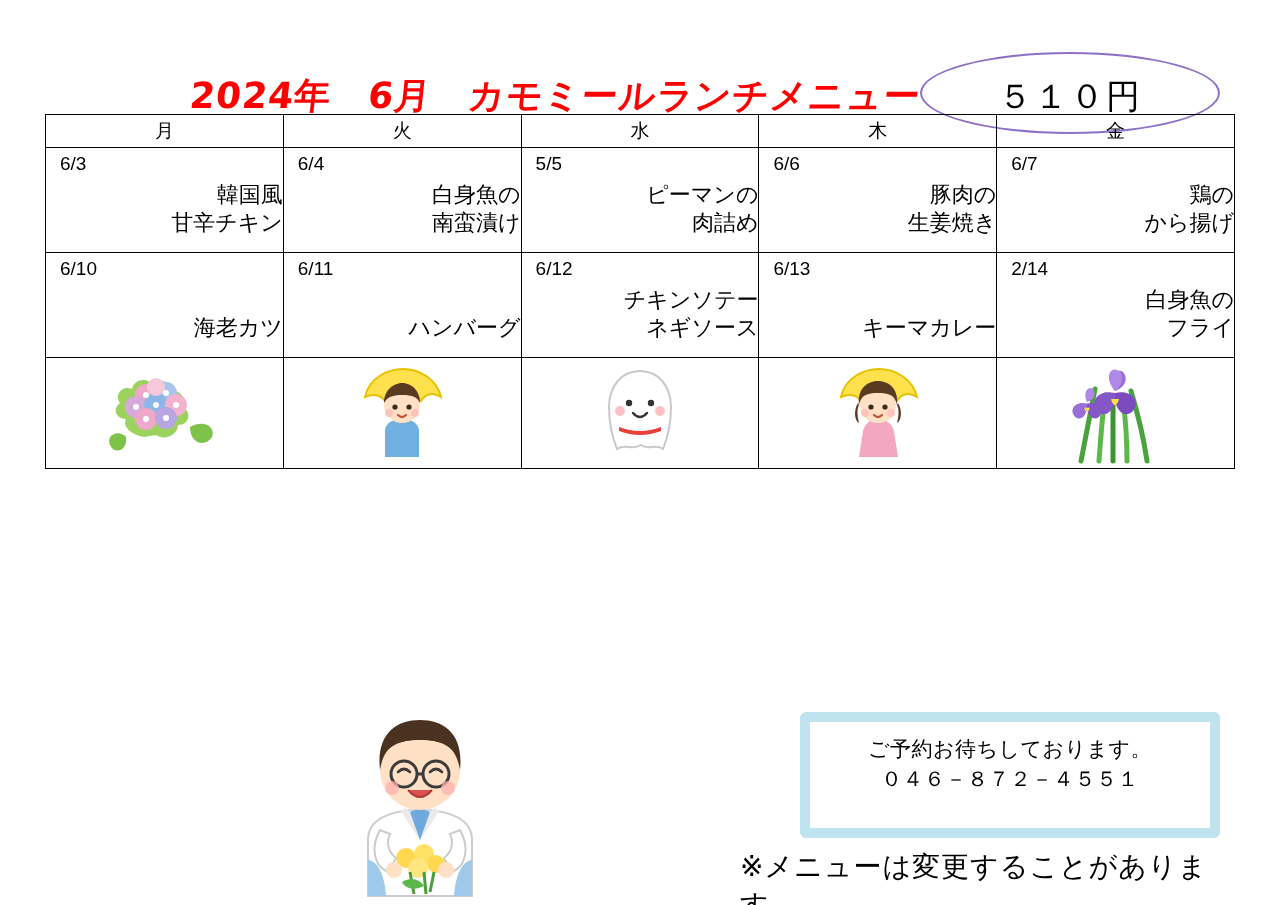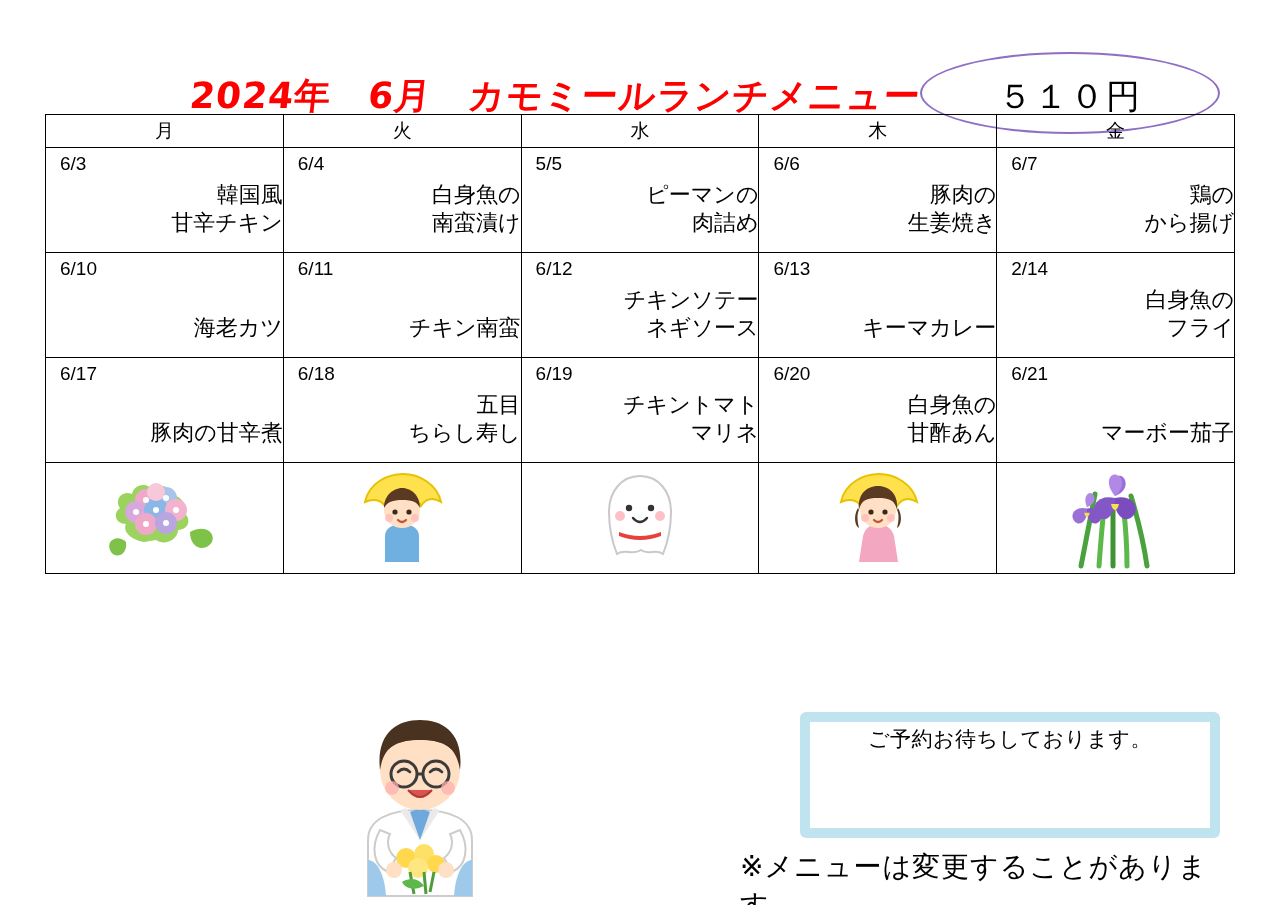--- a/index.html
+++ b/index.html
@@ -125,21 +125,21 @@
     position: absolute;
     left: 800px;
     top: 712px;
     width: 420px;
     height: 126px;
     border: 10px solid #bfe3ef;
     border-radius: 6px;
     box-sizing: border-box;
     background: #ffffff;
     text-align: center;
-    padding-top: 2px;
+    padding-top: 12px;
   }
   .reserve-box .line {
     font-size: 21px;
     line-height: 1.45;
     font-family: "DejaVu Sans", sans-serif;
     letter-spacing: 0.5px;
   }
   .note {
     position: absolute;
     left: 740px;
@@ -199,66 +199,39 @@
 
   <tr>
     <td class="day-cell">
       <div class="day-date">6/10</div>
       <div class="day-menu">
 海老カツ</div>
     </td>
     <td class="day-cell">
       <div class="day-date">6/11</div>
       <div class="day-menu">
-チキン南蛮</div>
+ハンバーグ</div>
     </td>
     <td class="day-cell">
       <div class="day-date">6/12</div>
       <div class="day-menu">チキンソテー
 ネギソース</div>
     </td>
     <td class="day-cell">
       <div class="day-date">6/13</div>
       <div class="day-menu">
 キーマカレー</div>
     </td>
     <td class="day-cell">
       <div class="day-date">2/14</div>
       <div class="day-menu">白身魚の
 フライ</div>
     </td>
   </tr>
 
-  <tr>
-    <td class="day-cell">
-      <div class="day-date">6/17</div>
-      <div class="day-menu">
-豚肉の甘辛煮</div>
-    </td>
-    <td class="day-cell">
-      <div class="day-date">6/18</div>
-      <div class="day-menu">五目
-ちらし寿し</div>
-    </td>
-    <td class="day-cell">
-      <div class="day-date">6/19</div>
-      <div class="day-menu">チキントマト
-マリネ</div>
-    </td>
-    <td class="day-cell">
-      <div class="day-date">6/20</div>
-      <div class="day-menu">白身魚の
-甘酢あん</div>
-    </td>
-    <td class="day-cell">
-      <div class="day-date">6/21</div>
-      <div class="day-menu">
-マーボー茄子</div>
-    </td>
-  </tr>
 
 
   <tr>
     <td class="deco-cell">
       <div class="deco-wrap">
         <svg width="120" height="96" viewBox="0 0 120 96">
           <g>
             <path d="M40 72 C28 70 18 62 22 54 C12 54 8 44 16 38 C10 30 18 20 28 24 C30 14 44 12 48 20 C54 12 68 16 66 26 C76 24 84 34 78 42 C88 46 86 60 74 60 C74 70 60 76 52 70 Z" fill="#9cd35f"></path>
             <circle cx="42" cy="30" r="11" fill="#f0a8c8"></circle>
             <circle cx="62" cy="28" r="11" fill="#a9c4ea"></circle>
@@ -397,15 +370,16 @@
       <path d="M50 130 C40 148 44 166 58 172 L66 158 C58 152 56 142 60 134 Z" fill="#ffffff" stroke="#cccccc" stroke-width="2"></path>
       <path d="M130 130 C140 148 136 166 122 172 L114 158 C122 152 124 142 120 134 Z" fill="#ffffff" stroke="#cccccc" stroke-width="2"></path>
       <circle cx="64" cy="170" r="8" fill="#ffe0c4"></circle>
       <circle cx="116" cy="170" r="8" fill="#ffe0c4"></circle>
     </g>
   </svg>
 </div>
 
 <div class="reserve-box">
   <div class="line">ご予約お待ちしております。</div>
+  <div class="line">０４６－８７２－４５５１</div>
 </div>
 
 <div class="note">※メニューは変更することがあります。</div>
 
 </body></html>

